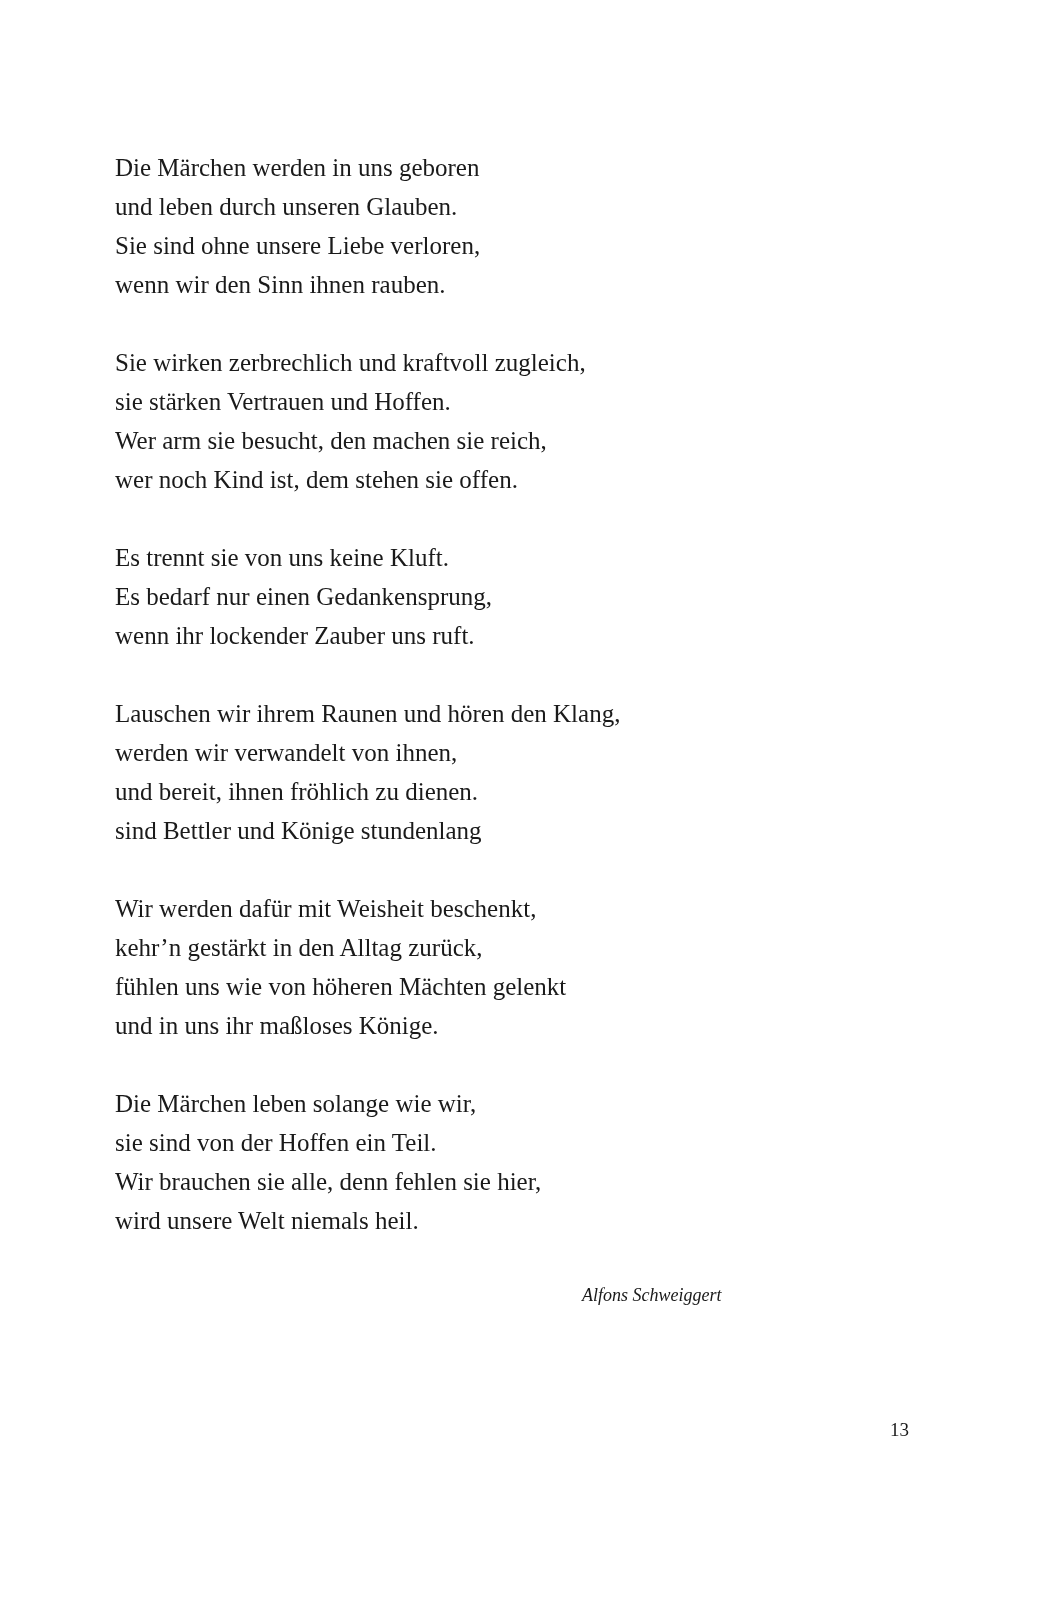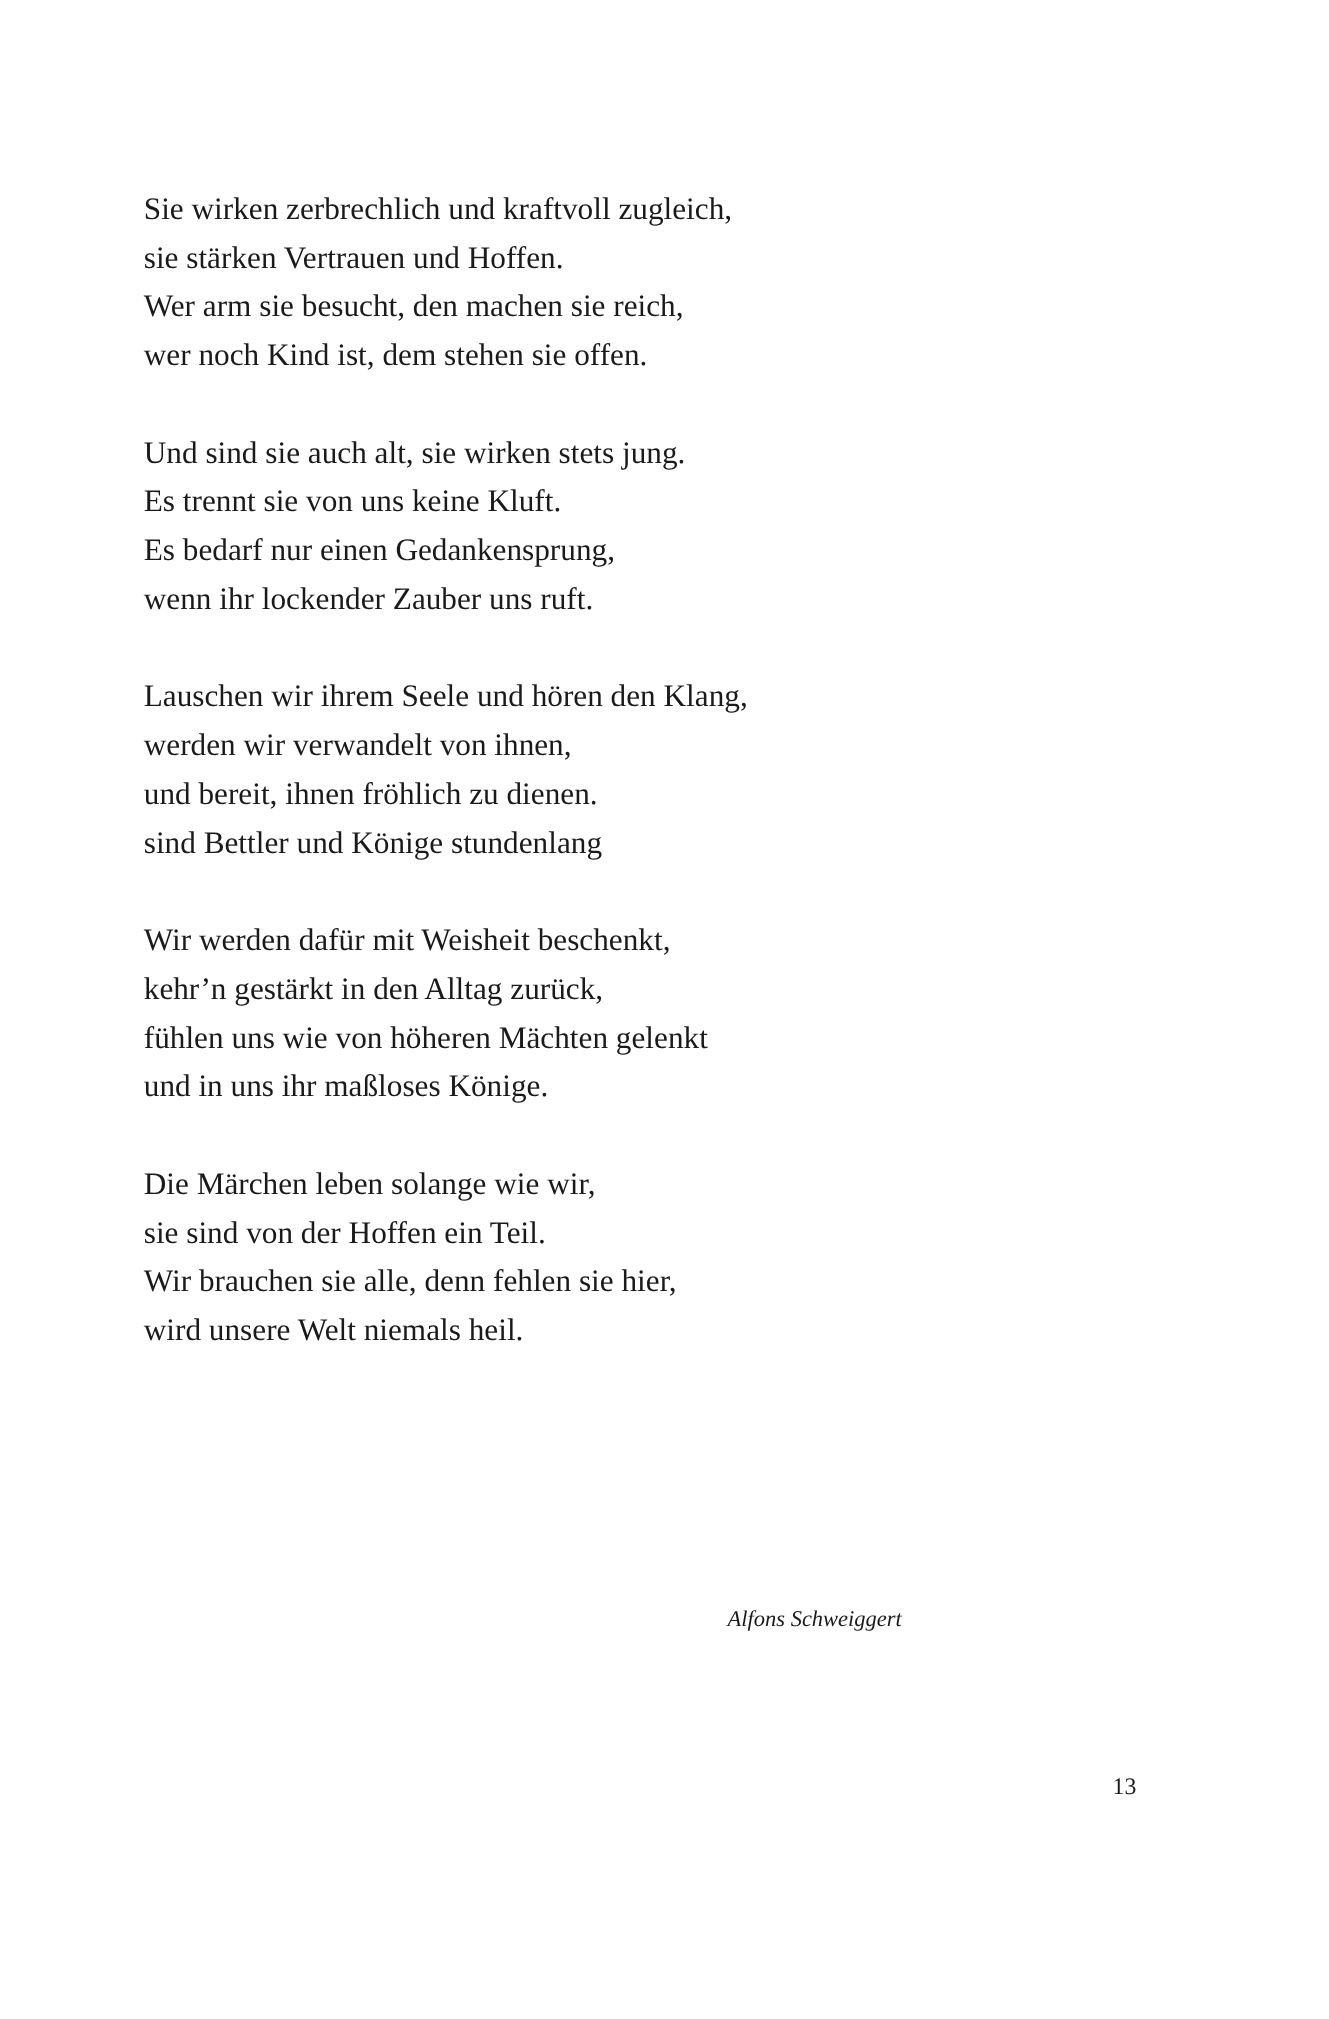--- a/index.html
+++ b/index.html
@@ -9,33 +9,38 @@
     .stanza { margin: 0 0 39px 0; }
     .line { display: block; font-size: 25px; line-height: 39px; white-space: nowrap; }
     .author { position: absolute; left: 582px; top: 1276px; font-size: 18px; font-style: italic; line-height: 39px; }
     .page-number { position: absolute; left: 890px; top: 1410px; font-size: 19px; line-height: 39px; }
   </style>
 </head>
 <body>
 
 <div class="poem">
   <div class="stanza">
+    <span class="line">Die Märchen werden in uns geboren</span>
+    <span class="line">und leben durch unseren Glauben.</span>
+    <span class="line">Sie sind ohne unsere Liebe verloren,</span>
+    <span class="line">wenn wir den Sinn ihnen rauben.</span>
+  </div>
+  <div class="stanza">
     <span class="line">Sie wirken zerbrechlich und kraftvoll zugleich,</span>
     <span class="line">sie stärken Vertrauen und Hoffen.</span>
     <span class="line">Wer arm sie besucht, den machen sie reich,</span>
     <span class="line">wer noch Kind ist, dem stehen sie offen.</span>
   </div>
   <div class="stanza">
-    <span class="line">Und sind sie auch alt, sie wirken stets jung.</span>
     <span class="line">Es trennt sie von uns keine Kluft.</span>
     <span class="line">Es bedarf nur einen Gedankensprung,</span>
     <span class="line">wenn ihr lockender Zauber uns ruft.</span>
   </div>
   <div class="stanza">
-    <span class="line">Lauschen wir ihrem Seele und hören den Klang,</span>
+    <span class="line">Lauschen wir ihrem Raunen und hören den Klang,</span>
     <span class="line">werden wir verwandelt von ihnen,</span>
     <span class="line">und bereit, ihnen fröhlich zu dienen.</span>
     <span class="line">sind Bettler und Könige stundenlang</span>
   </div>
   <div class="stanza">
     <span class="line">Wir werden dafür mit Weisheit beschenkt,</span>
     <span class="line">kehr’n gestärkt in den Alltag zurück,</span>
     <span class="line">fühlen uns wie von höheren Mächten gelenkt</span>
     <span class="line">und in uns ihr maßloses Könige.</span>
   </div>

